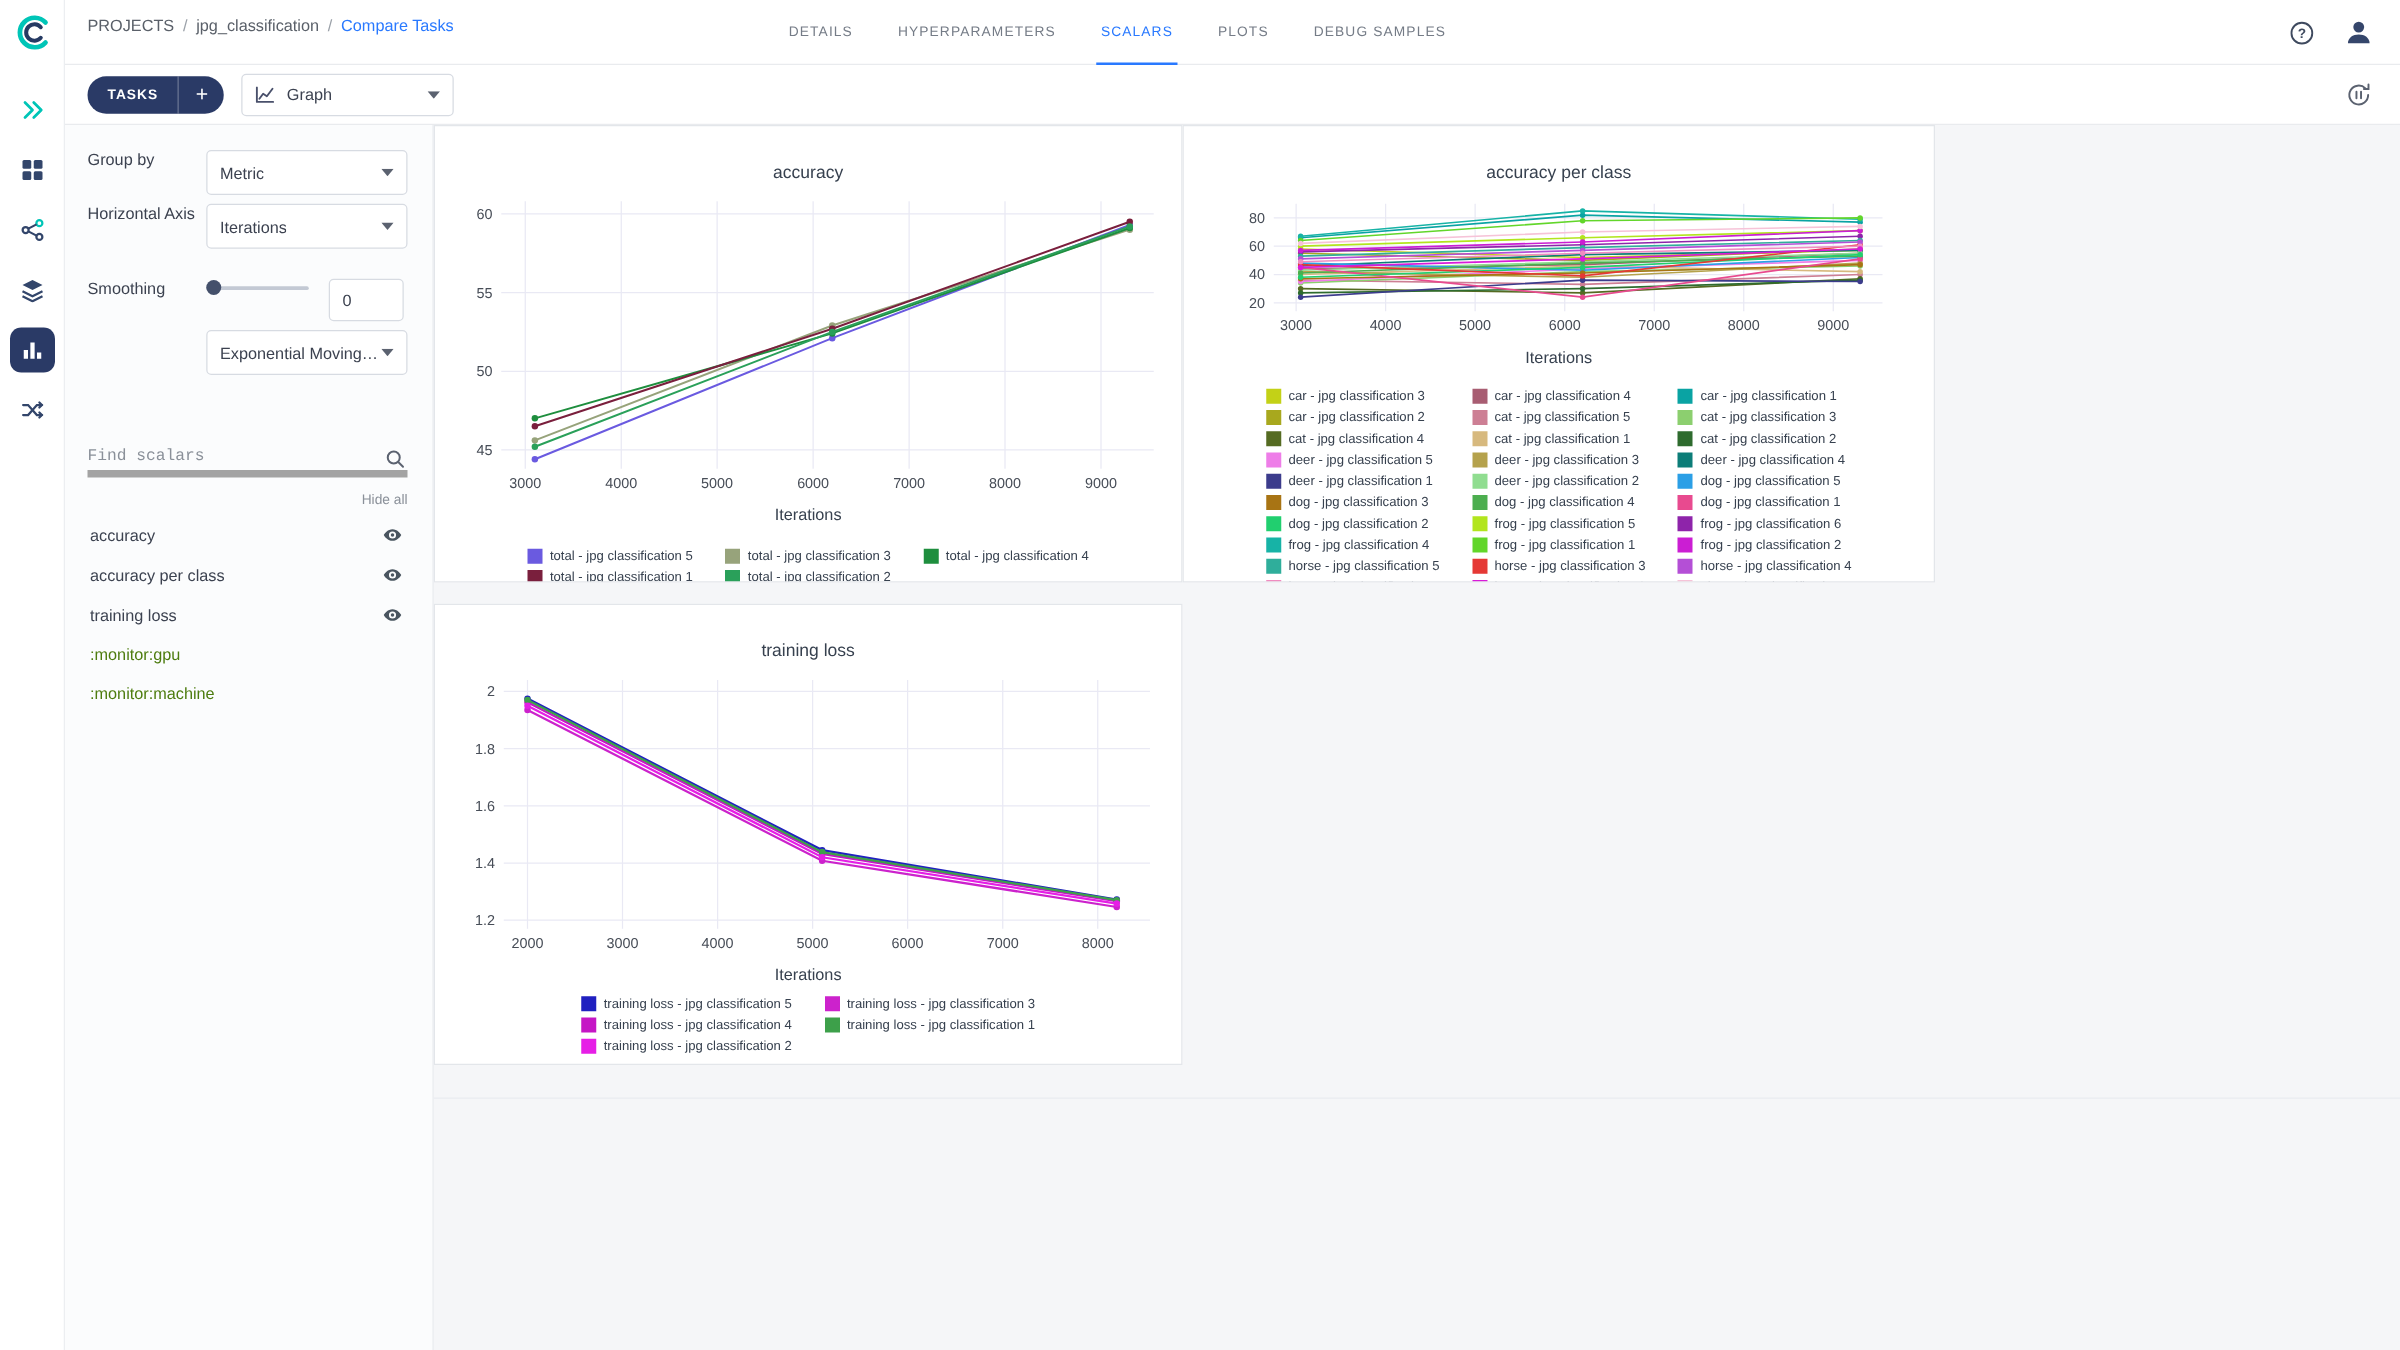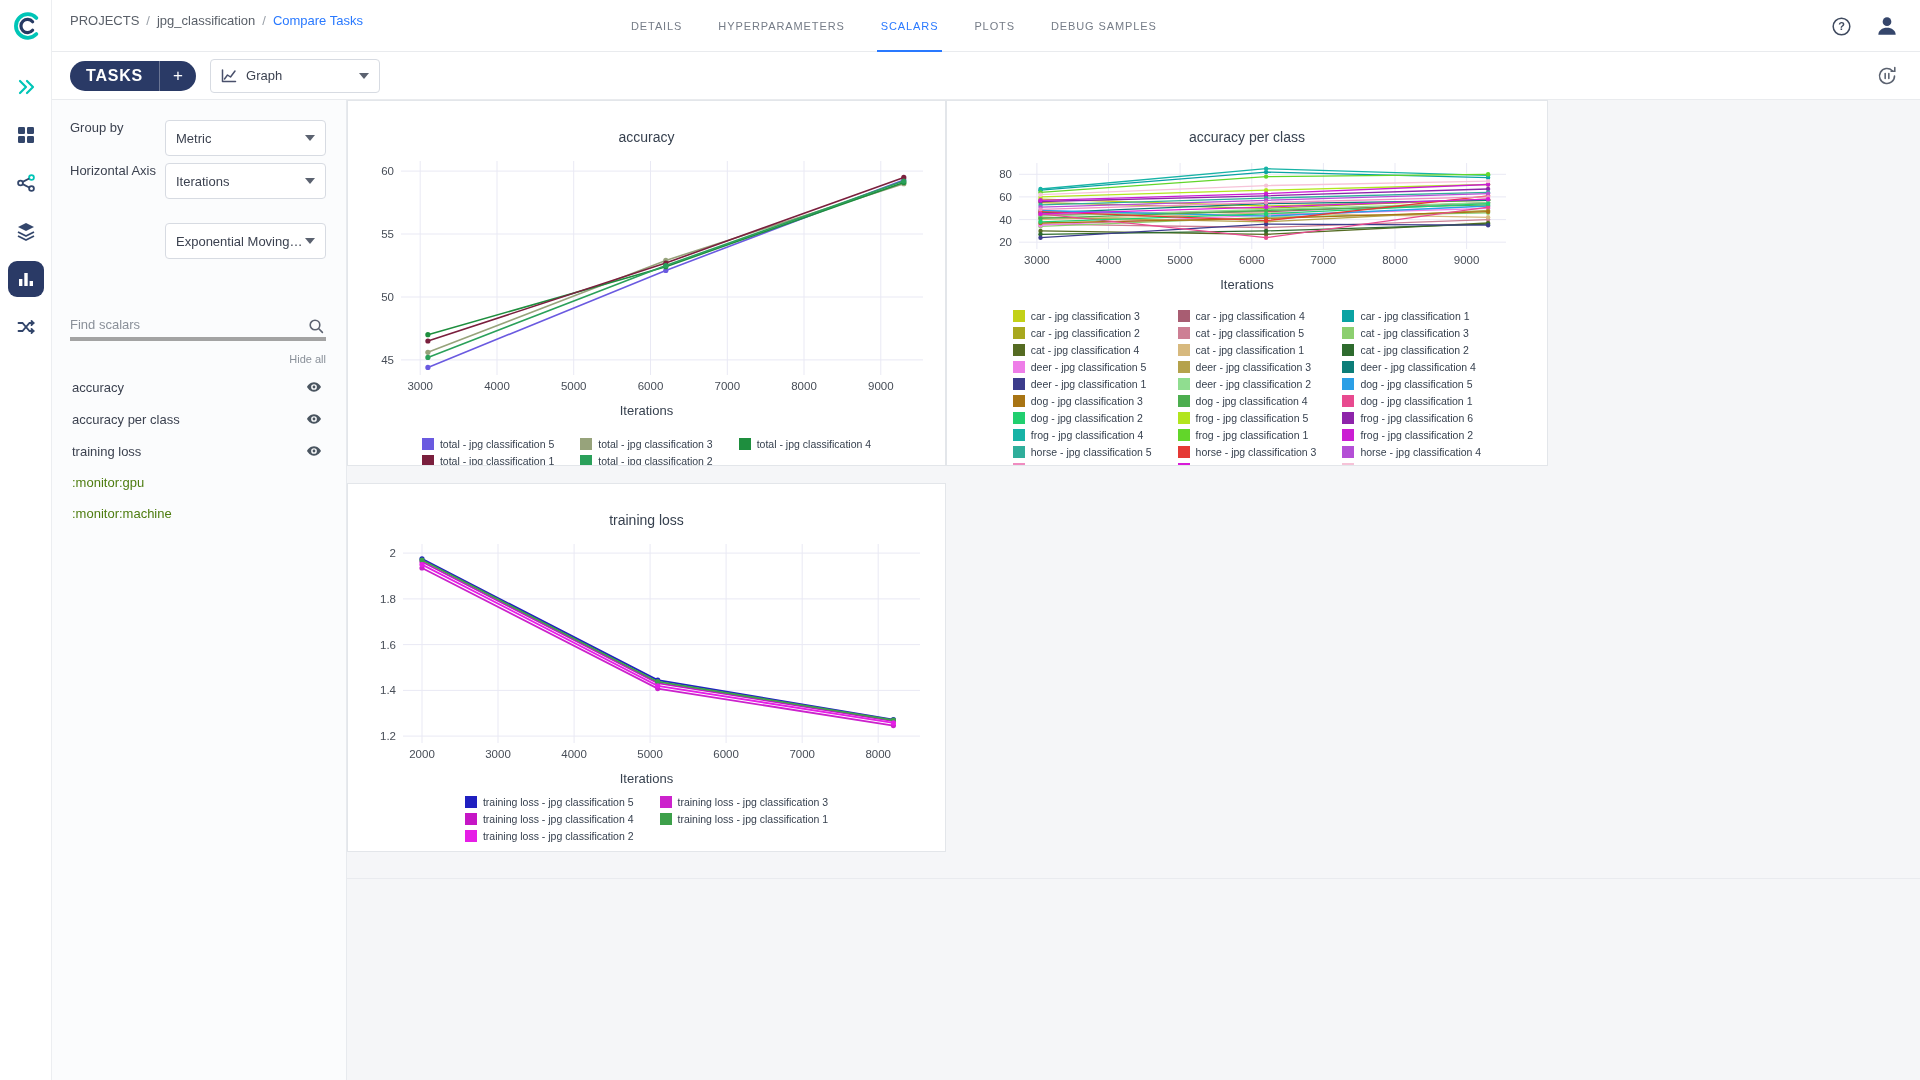--- a/index.html
+++ b/index.html
@@ -20,41 +20,41 @@
   .breadcrumb .crumb-last{color:#2979ff}
   .tabs{position:absolute;left:575px;top:0;height:52px;display:flex;gap:28px}
   .tab{font-size:11px;letter-spacing:.9px;color:#757c87;display:flex;align-items:center;padding:2px 4px 0 4px;border-bottom:2px solid transparent;cursor:pointer}
   .tab.active{color:#2979ff;border-bottom-color:#2979ff}
   .top-actions{position:absolute;right:20px;top:0;height:52px;display:flex;align-items:center;gap:22px}
   .icon-btn{cursor:pointer;display:flex;align-items:center}
 
   
   .toolbar{position:absolute;left:52px;top:52px;right:0;height:48px;background:#fff;border-bottom:1px solid #e9ebee;display:flex;align-items:center;z-index:5}
   .tasks-btn{margin-left:18px;height:30px;background:#2a3a66;border-radius:16px;display:flex;align-items:center;color:#fff;cursor:pointer;overflow:hidden}
-  .tasks-label{padding:0 16px;font-size:16px;font-weight:bold;letter-spacing:.8px}
+  .tasks-label{padding:0 16px;font-size:11px;font-weight:bold;letter-spacing:.8px}
   .tasks-divider{width:1px;height:30px;background:rgba(255,255,255,.3)}
   .tasks-plus{width:36px;text-align:center;font-size:17px;line-height:30px}
   .view-select{margin-left:14px;width:170px;height:34px;border:1px solid #d7dbe2;border-radius:4px;display:flex;align-items:center;padding:0 10px;gap:9px;font-size:13px;color:#3c4250;background:#fff;cursor:pointer}
   .caret{margin-left:auto;display:flex;align-items:center}
   .refresh{margin-left:auto;margin-right:22px;cursor:pointer;display:flex}
 
   
   .panel{position:absolute;left:52px;top:100px;width:295px;bottom:0;background:#fbfcfd;border-right:1px solid #e7eaee;padding:20px 20px 0 18px;z-index:4}
   .ctl-row{display:flex;align-items:flex-start}
   .ctl-label{width:95px;font-size:13px;color:#3c4250;flex:none}
   .select{flex:1;height:36px;border:1px solid #d7dbe2;border-radius:4px;background:#fff;display:flex;align-items:center;padding:0 10px;font-size:13px;color:#3c4250;cursor:pointer;min-width:0}
   .select > span:first-child{white-space:nowrap;overflow:hidden;text-overflow:ellipsis}
   .row-gap-sm{margin-bottom:7px}
   .row-gap-lg{margin-bottom:24px}
   .slider{position:relative;width:82px;height:14px;margin-right:16px;cursor:pointer;flex:none}
   .slider::before{content:"";position:absolute;left:0;right:0;top:6px;height:3px;background:#c3c9d4;border-radius:2px}
   .thumb{position:absolute;left:0;top:1px;width:12px;height:12px;border-radius:50%;background:#44506b}
   .num{width:60px;height:34px;border:1px solid #d7dbe2;border-radius:4px;padding:0 10px;font-size:13px;color:#3c4250;font-family:inherit;background:#fff}
   .search-row{position:relative;margin-top:52px}
-  .search-row input{width:100%;height:30px;border:none;border-bottom:4px solid #a3a3a3;background:transparent;font-size:13px;color:#737373;font-family:Liberation Sans, sans-serif;padding-right:26px;outline:none}
+  .search-row input{width:100%;height:30px;border:none;border-bottom:6px solid #a3a3a3;background:transparent;font-size:13px;color:#737373;font-family:Liberation Mono, monospace;padding-right:26px;outline:none}
   .search-row input::placeholder{color:#8a9099}
   .search-ic{position:absolute;right:2px;top:7px;cursor:pointer}
   .hide-all{text-align:right;font-size:11px;color:#8a9099;margin-top:12px;cursor:pointer}
   .scalar-list{margin-top:6px}
   .metric-row{display:flex;align-items:center;justify-content:space-between;padding:8px 4px 8px 2px;font-size:13px;color:#3c4250;cursor:pointer}
   .metric-row.hidden-metric{color:#4d7c0f}
   .eye{display:flex;cursor:pointer}
 
   
   .main{position:absolute;left:347px;top:100px;right:0;bottom:0;background:#f5f6f8}
@@ -206,20 +206,27 @@
   <div class="ctl-row row-gap-lg">
     <span class="ctl-label">Horizontal Axis</span>
     <div class="select">
       <span>Iterations</span>
       <span class="caret">
           <svg width="10" height="6" viewBox="0 0 10 6" fill="#5b6270">
             <path d="M0 0l5 6 5-6z"></path>
           </svg>
         </span>
     </div>
+  </div>
+  <div class="ctl-row row-gap-sm">
+    <span class="ctl-label">Smoothing</span>
+    <div class="slider">
+        <span class="thumb"></span>
+      </div>
+    <input class="num" value="0" style="">
   </div>
   <div class="ctl-row">
     <span class="ctl-label"></span>
     <div class="select">
       <span>Exponential Moving Av...</span>
       <span class="caret">
           <svg width="10" height="6" viewBox="0 0 10 6" fill="#5b6270">
             <path d="M0 0l5 6 5-6z"></path>
           </svg>
         </span>

